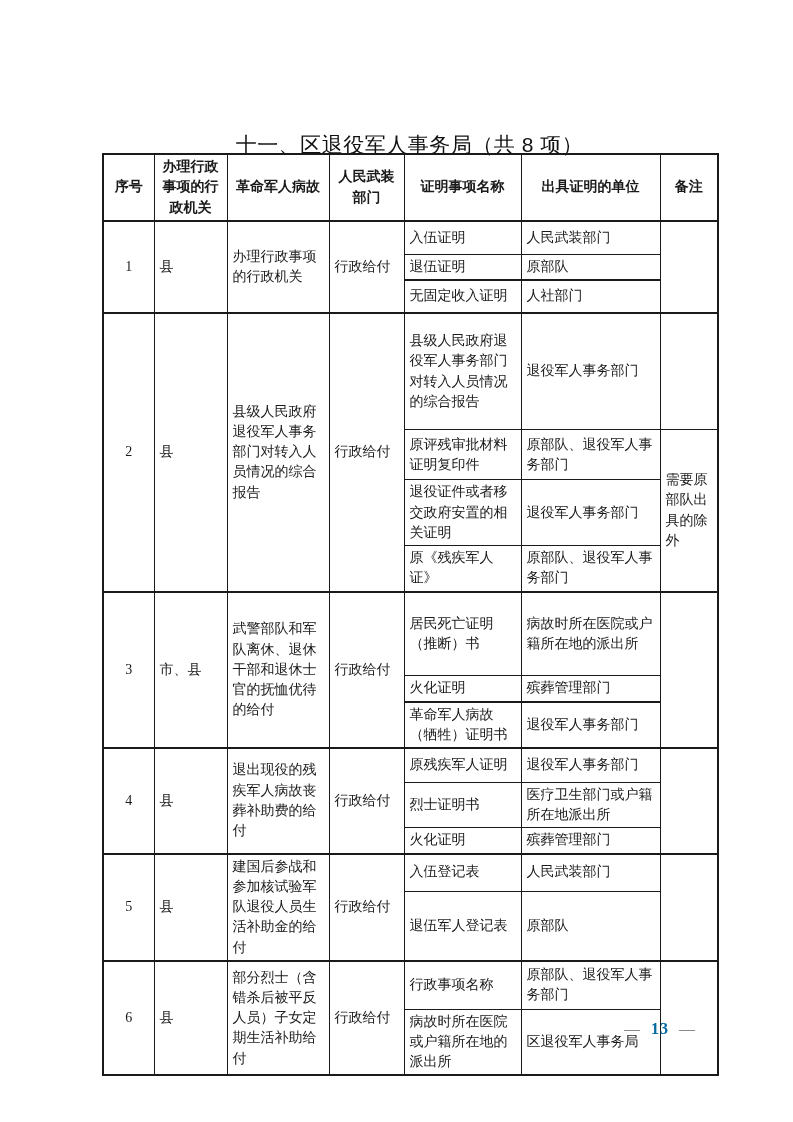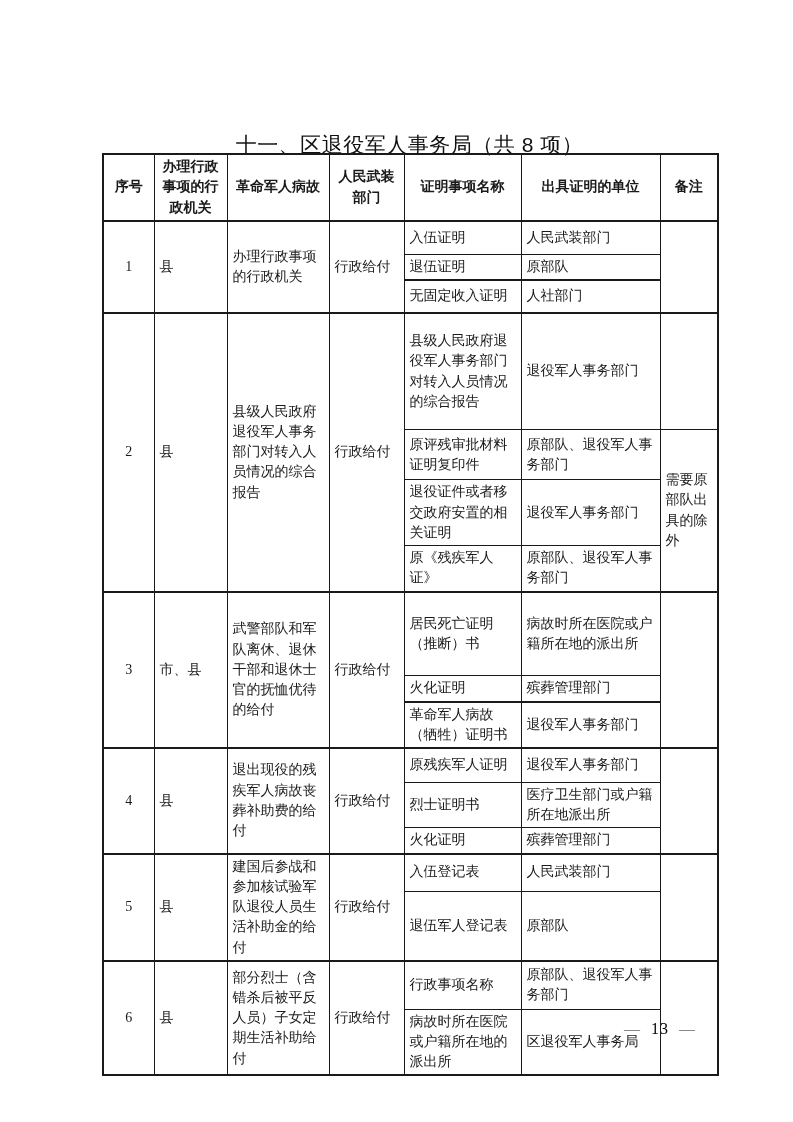--- a/index.html
+++ b/index.html
@@ -63,21 +63,21 @@
     position: absolute;
     left: 600px;
     top: 1020px;
     width: 120px;
     text-align: center;
     font-size: 16px;
     color: #222;
     letter-spacing: 1px;
   }
   .page-num .dash { color: #777; }
-  .page-num .pn { padding: 0 10px; color: #000000; }
+  .page-num .pn { padding: 0 10px; color: #0369a1; font-weight: bold; }
 </style>
 </head>
 <body>
 
 <div class="page">
 
   <div class="doc-title">十一、区退役军人事务局（共 8 项）</div>
 
   <table class="cert-table">
     <colgroup>

